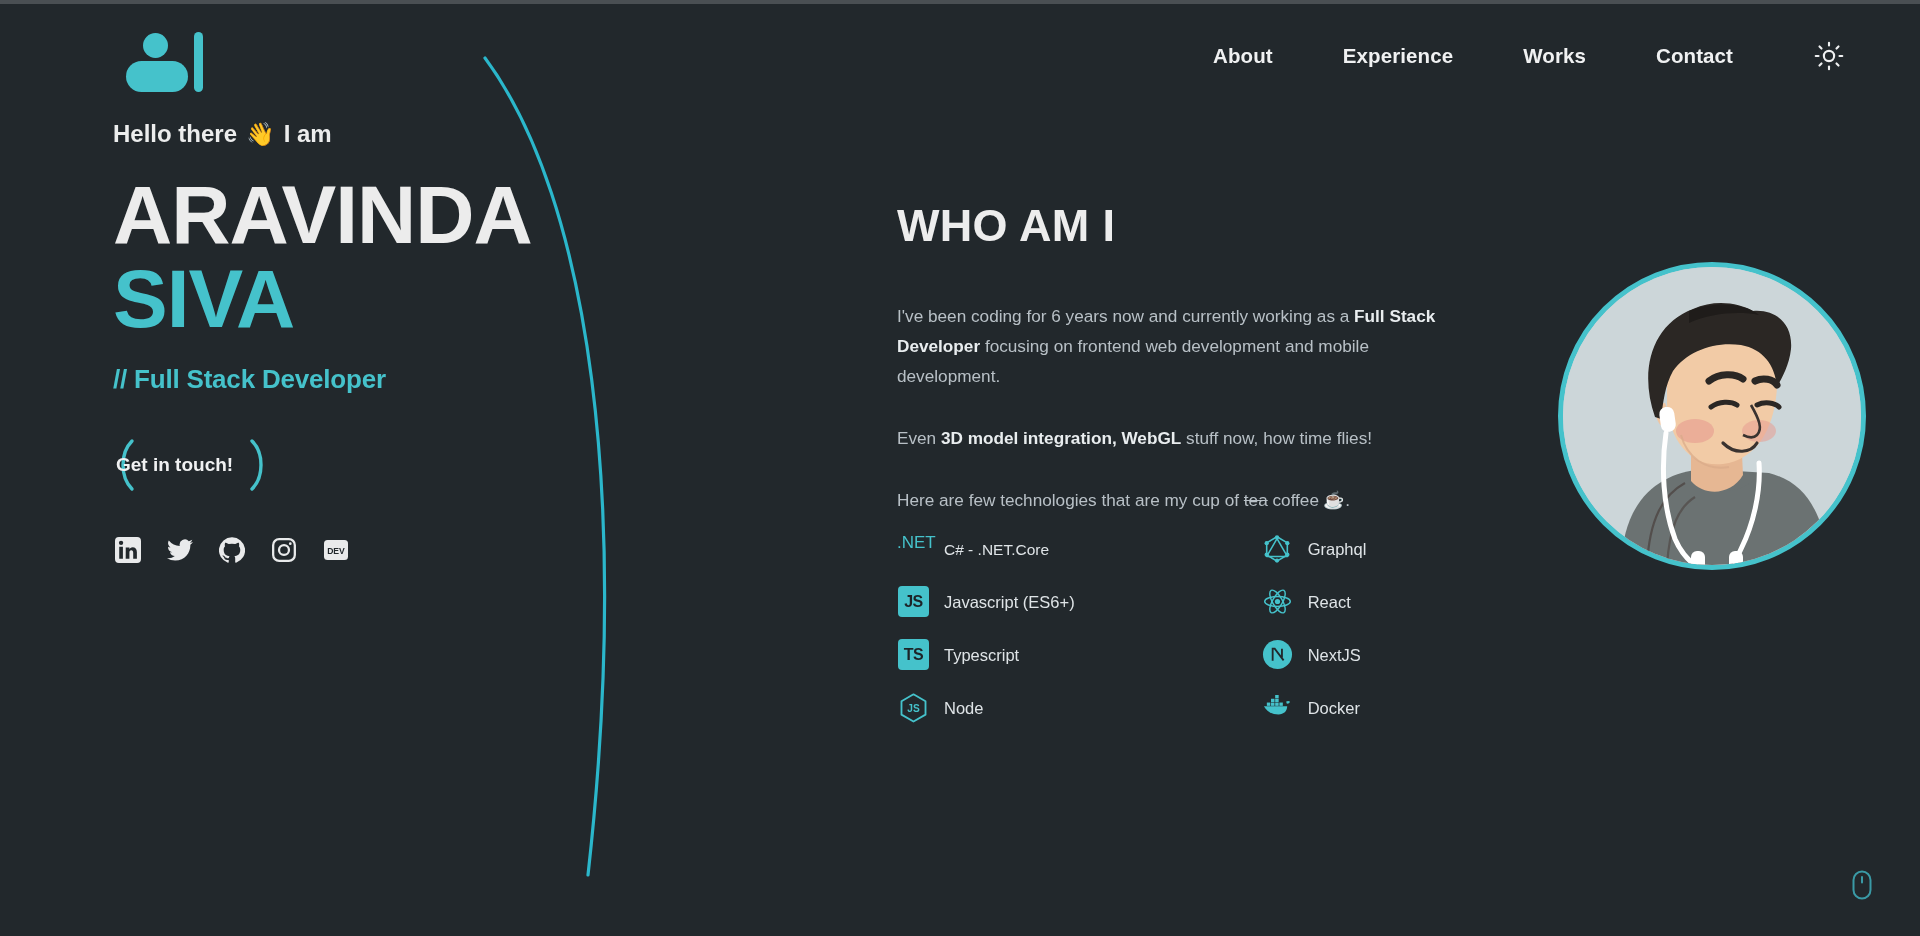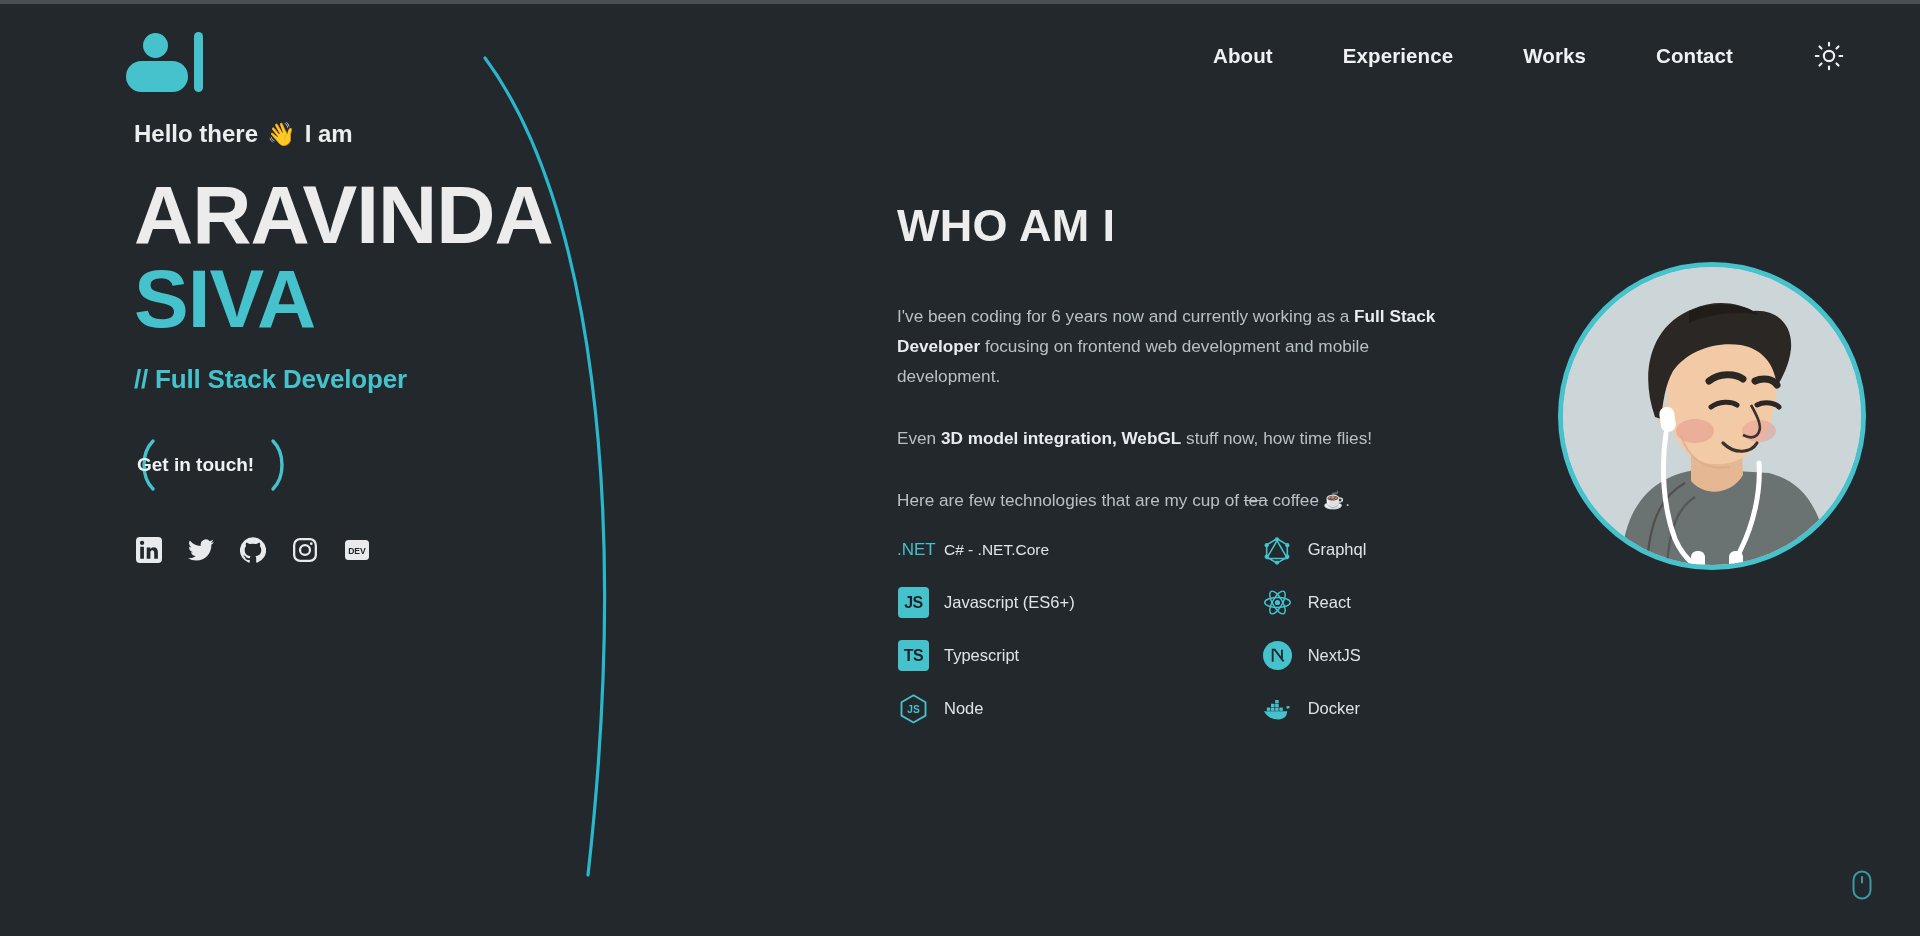--- a/index.html
+++ b/index.html
@@ -53,21 +53,21 @@
     display:flex; align-items:center; justify-content:center;
   }
 
   
   .arc-svg {
     position:absolute; left:430px; top:30px;
     width:260px; height:880px; pointer-events:none;
   }
 
   
-  .hero-left { position:absolute; left:134px; top:120px; width:560px; }
+  .hero-left { position:absolute; left:113px; top:120px; width:560px; }
   .hero-greeting {
     color:#eceded; font-size:24px; font-weight:bold;
     display:flex; align-items:center; gap:9px; margin-bottom:28px;
   }
   .wave-emoji { font-size:23px; }
   .hero-name {
     font-size:82px; font-weight:bold; line-height:0.95;
     letter-spacing:-1px;
   }
   .hero-name .first { color:#ececec; display:block; }
@@ -122,21 +122,21 @@
   .tech-grid {
     position:absolute; left:897px; top:533px;
     display:flex; gap:186px;
   }
   .tech-col { display:flex; flex-direction:column; gap:20px; }
   .tech-item {
     display:flex; align-items:center; gap:14px; height:33px;
   }
   .tech-ico {
     width:33px; height:33px; flex:none;
-    display:flex; align-items:center; justify-content:center;
+    display:flex; justify-content:center;
   }
   .tech-label { color:#dfe4e7; font-size:16.5px; }
   .tech-label.small { font-size:15.5px; }
   .dotnet-text {
     color:#45c2cb; font-size:17px; font-weight:500;
     width:33px; text-align:left;
   }
   .sqbadge {
     width:31px; height:31px; border-radius:4px;
     background:#45c2cb; color:#1d2327;

